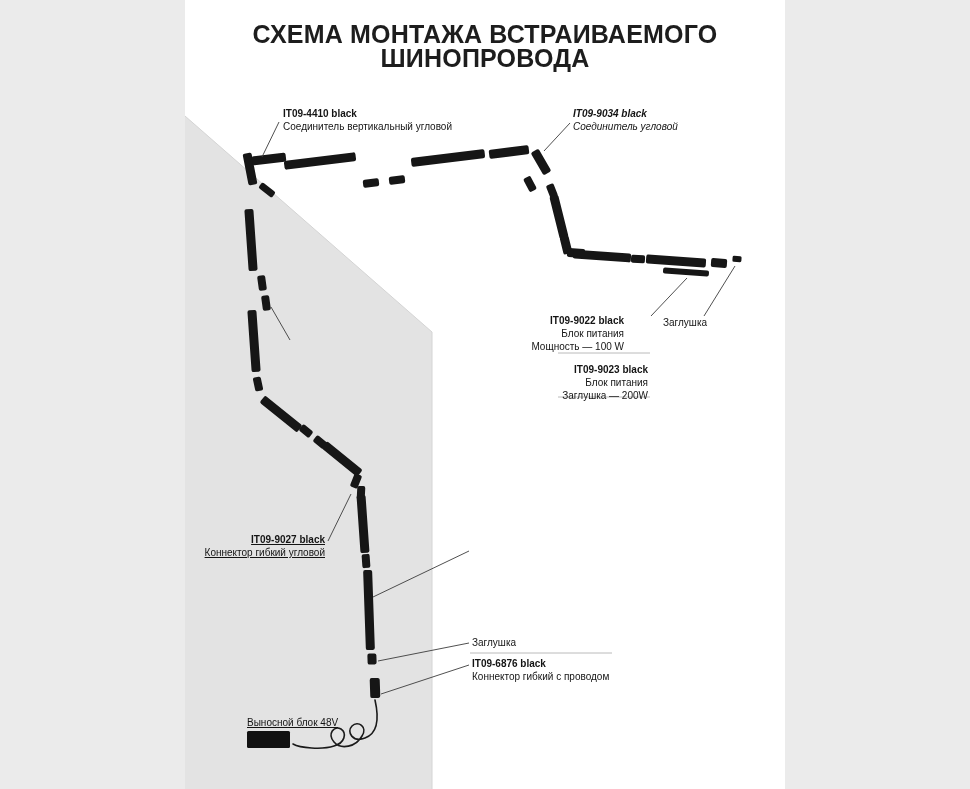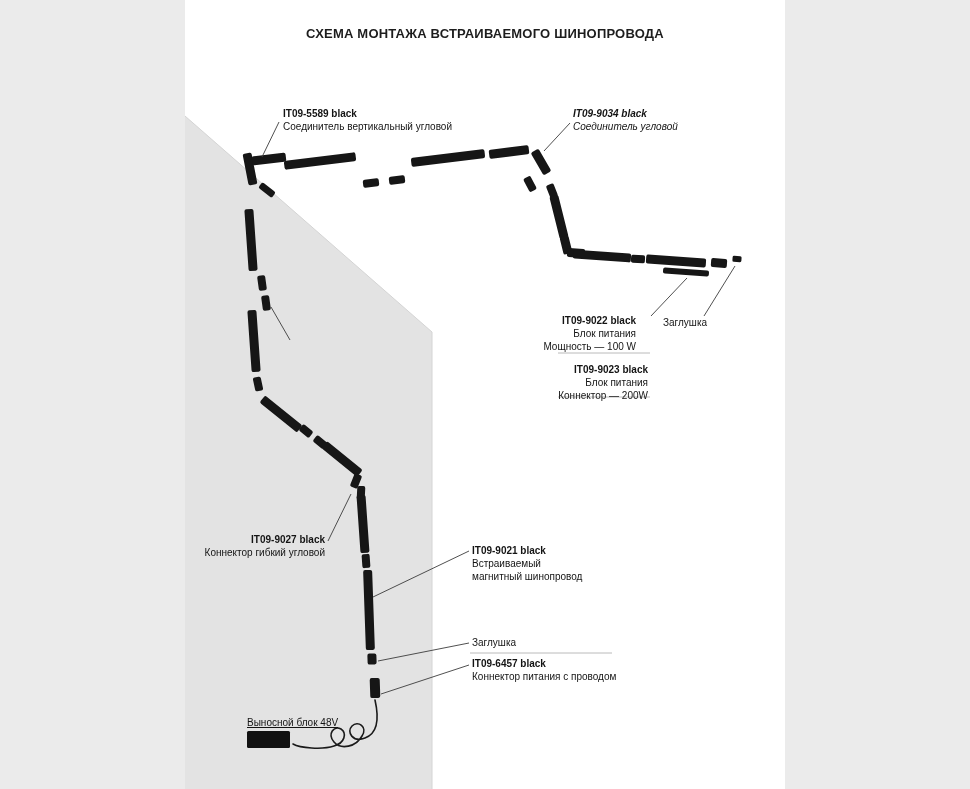--- a/index.html
+++ b/index.html
@@ -1,21 +1,21 @@
 <!DOCTYPE html>
 <html><head>
 <meta charset="utf-8">
 <style>
   html,body {margin:0; padding:0; background:#ebebeb;}
   body {font-family:"Liberation Sans", sans-serif; color:#111;}
   .stage {position:relative; width:970px; height:789px; margin:0 auto; background:#ebebeb; overflow:hidden;}
   .panel {position:absolute; left:185px; top:0; width:600px; height:789px; background:#ffffff;}
   .diagram-svg {position:absolute; left:0; top:0;}
   .title {position:absolute; left:185px; top:22px; width:600px; text-align:center;
-          font-weight:bold; font-size:13px; line-height:24px; color:#1d1d1d; letter-spacing:0.2px;}
+          font-weight:bold; font-size:25px; line-height:24px; color:#1d1d1d; letter-spacing:0.2px;}
   .title span {display:block;}
   .callout {position:absolute; font-size:10px; line-height:13px; color:#141414;}
   .callout span {display:block; white-space:nowrap;}
   .callout .code {font-weight:bold;}
   .ra {text-align:right;}
 </style>
 </head>
 <body>
 
 <div class="stage">
@@ -97,62 +97,57 @@
       <line x1="558" y1="397" x2="650" y2="397"></line>
       <line x1="470" y1="653" x2="612" y2="653"></line>
     </g>
   </svg>
 
   <div class="title">
     <span>СХЕМА МОНТАЖА ВСТРАИВАЕМОГО ШИНОПРОВОДА</span>
   </div>
 
   <div class="callout" style="left:283px; top:107px;">
-    <span class="code">IT09-5589 black</span>
+    <span class="code">IT09-4410 black</span>
     <span>Соединитель вертикальный угловой</span>
   </div>
 
   <div class="callout" style="left:573px; top:107px;font-style:italic;">
     <span class="code">IT09-9034 black</span>
     <span>Соединитель угловой</span>
   </div>
 
 
-  <div class="callout ra" style="left:496px; top:314px; width:140px;">
+  <div class="callout ra" style="left:484px; top:314px; width:140px;">
     <span class="code">IT09-9022 black</span>
     <span>Блок питания</span>
     <span>Мощность — 100 W</span>
   </div>
 
   <div class="callout" style="left:663px; top:316px;">
     <span>Заглушка</span>
   </div>
 
   <div class="callout ra" style="left:508px; top:357px; width:140px;margin-top:6px;">
     <span class="code">IT09-9023 black</span>
     <span>Блок питания</span>
-    <span>Коннектор — 200W</span>
+    <span>Заглушка — 200W</span>
   </div>
 
-  <div class="callout ra" style="left:175px; top:533px; width:150px;">
+  <div class="callout ra" style="left:175px; top:533px; width:150px;text-decoration:underline;">
     <span class="code">IT09-9027 black</span>
     <span>Коннектор гибкий угловой</span>
   </div>
 
-  <div class="callout" style="left:472px; top:544px;">
-    <span class="code">IT09-9021 black</span>
-    <span>Встраиваемый</span>
-    <span>магнитный шинопровод</span>
-  </div>
 
   <div class="callout" style="left:472px; top:636px;">
     <span>Заглушка</span>
   </div>
 
   <div class="callout" style="left:472px; top:657px;">
-    <span class="code">IT09-6457 black</span>
-    <span>Коннектор питания с проводом</span>
+    <span class="code">IT09-6876 black</span>
+    <span>Коннектор гибкий с проводом</span>
   </div>
 
   <div class="callout" style="left:247px; top:716px;text-decoration:underline;">
     <span>Выносной блок 48V</span>
   </div>
 </div>
 
 </body></html>

